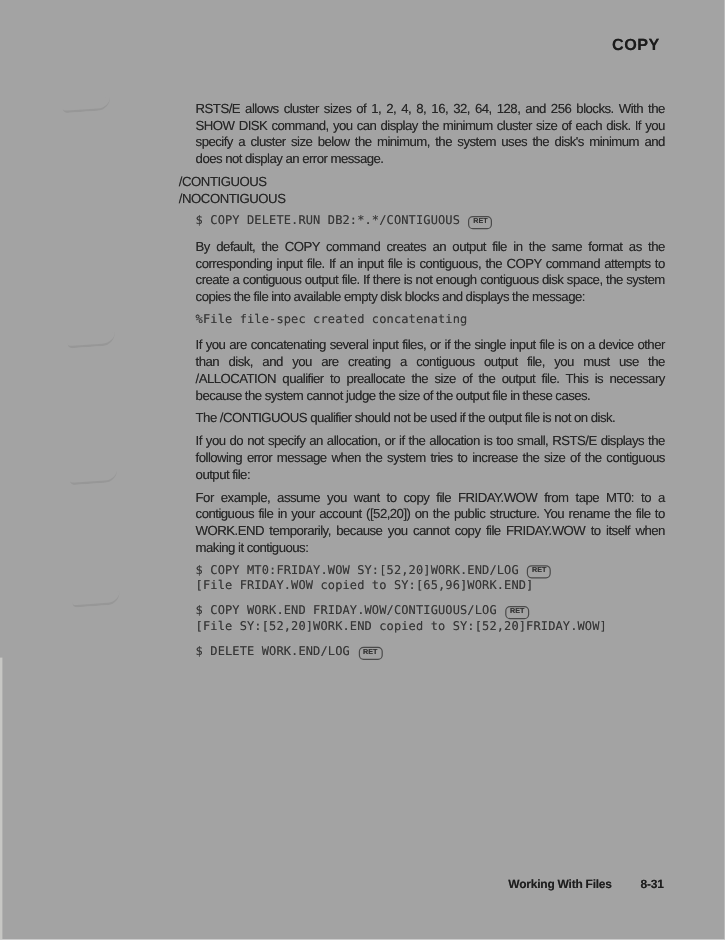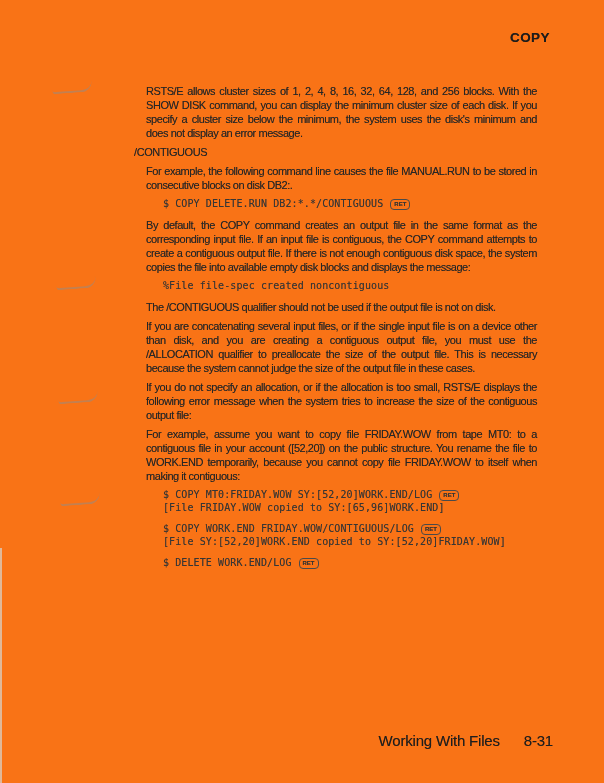--- a/index.html
+++ b/index.html
@@ -1,21 +1,21 @@
 <!DOCTYPE html>
 <html><head>
 <meta charset="utf-8">
 <style>
   html, body { margin: 0; padding: 0; background: #e8e8e8; }
   .page {
     position: relative;
     width: 604px;
     height: 783px;
     margin: 0 auto;
-    background: #f97316;
+    background: #a3a3a3;
     overflow: hidden;
     font-family: "Liberation Sans", sans-serif;
     color: #262626;
   }
   .header-title {
     position: absolute;
     top: 30px;
     left: 510px;
     font-size: 13.5px;
     font-weight: 700;
@@ -23,34 +23,35 @@
     color: #1c1c1c;
     text-shadow: 0 0 0.4px rgba(20,20,20,0.6);
   }
   .content {
     position: absolute;
     left: 134px;
     top: 84px;
     width: 422px;
   }
   .para {
-    margin: 0 0 5px 12px;
+    margin: 0 0 5px 29px;
     width: 391px;
     font-size: 11px;
     line-height: 14px;
     letter-spacing: -0.45px;
     text-align: justify;
     text-shadow: 0 0 0.35px rgba(40,40,40,0.55);
   }
   .qualifier-heading { margin: 3px 0 5px 0; }
   .qualifier-line {
     font-size: 11px;
     line-height: 14px;
     letter-spacing: -0.4px;
     text-shadow: 0 0 0.35px rgba(40,40,40,0.55);
+    margin-left: 15px;
   }
   .code-block { margin: 3px 0 8px 29px; }
   .code-line {
     font-family: "DejaVu Sans Mono", "Liberation Mono", monospace;
     font-size: 10px;
     line-height: 13px;
     letter-spacing: 0.1px;
     color: #363636;
     white-space: nowrap;
     text-shadow: 0 0 0.3px rgba(50,50,50,0.5);
@@ -70,22 +71,22 @@
     letter-spacing: 0;
   }
   .footer {
     position: absolute;
     top: 732px;
     left: 0;
     width: 553px;
     display: flex;
     justify-content: flex-end;
     gap: 24px;
-    font-size: 15px;
-    font-weight: 400;
+    font-size: 10px;
+    font-weight: 700;
     color: #1e1e1e;
     letter-spacing: -0.2px;
     text-shadow: 0 0 0.4px rgba(20,20,20,0.5);
   }
   .margin-mark {
     position: absolute;
     width: 40px;
     height: 9px;
     border-bottom: 2px solid #8d8d8d;
     border-radius: 0 0 14px 5px;
@@ -115,31 +116,31 @@
   <div class="margin-mark mark-1"></div>
   <div class="margin-mark mark-2"></div>
   <div class="margin-mark mark-3"></div>
   <div class="margin-mark mark-4"></div>
   <div class="edge-artifact"></div>
 
   <div class="content" id="content">
       <p class="para">RSTS/E allows cluster sizes of 1, 2, 4, 8, 16, 32, 64, 128, and 256 blocks. With the SHOW DISK command, you can display the minimum cluster size of each disk. If you specify a cluster size below the minimum, the system uses the disk's minimum and does not display an error message.</p>
       <div class="qualifier-heading">
         <div class="qualifier-line">/CONTIGUOUS</div>
+        <div class="qualifier-line">/NOCONTIGUOUS</div>
       </div>
-      <p class="para">For example, the following command line causes the file MANUAL.RUN to be stored in consecutive blocks on disk DB2:.</p>
       <div class="code-block">
         <div class="code-line"><span class="code-text">$ COPY DELETE.RUN DB2:*.*/CONTIGUOUS</span><span class="ret-key">RET</span></div>
       </div>
       <p class="para">By default, the COPY command creates an output file in the same format as the corresponding input file. If an input file is contiguous, the COPY command attempts to create a contiguous output file. If there is not enough contiguous disk space, the system copies the file into available empty disk blocks and displays the message:</p>
       <div class="code-block">
-        <div class="code-line"><span class="code-text">%File file-spec created noncontiguous</span></div>
+        <div class="code-line"><span class="code-text">%File file-spec created concatenating</span></div>
       </div>
+      <p class="para">If you are concatenating several input files, or if the single input file is on a device other than disk, and you are creating a contiguous output file, you must use the /ALLOCATION qualifier to preallocate the size of the output file. This is necessary because the system cannot judge the size of the output file in these cases.</p>
       <p class="para">The /CONTIGUOUS qualifier should not be used if the output file is not on disk.</p>
-      <p class="para">If you are concatenating several input files, or if the single input file is on a device other than disk, and you are creating a contiguous output file, you must use the /ALLOCATION qualifier to preallocate the size of the output file. This is necessary because the system cannot judge the size of the output file in these cases.</p>
       <p class="para">If you do not specify an allocation, or if the allocation is too small, RSTS/E displays the following error message when the system tries to increase the size of the contiguous output file:</p>
       <p class="para">For example, assume you want to copy file FRIDAY.WOW from tape MT0: to a contiguous file in your account ([52,20]) on the public structure. You rename the file to WORK.END temporarily, because you cannot copy file FRIDAY.WOW to itself when making it contiguous:</p>
       <div class="code-block">
         <div class="code-line"><span class="code-text">$ COPY MT0:FRIDAY.WOW SY:[52,20]WORK.END/LOG</span><span class="ret-key">RET</span></div>
         <div class="code-line"><span class="code-text">[File FRIDAY.WOW copied to SY:[65,96]WORK.END]</span></div>
       </div>
       <div class="code-block">
         <div class="code-line"><span class="code-text">$ COPY WORK.END FRIDAY.WOW/CONTIGUOUS/LOG</span><span class="ret-key">RET</span></div>
         <div class="code-line"><span class="code-text">[File SY:[52,20]WORK.END copied to SY:[52,20]FRIDAY.WOW]</span></div>
       </div>

